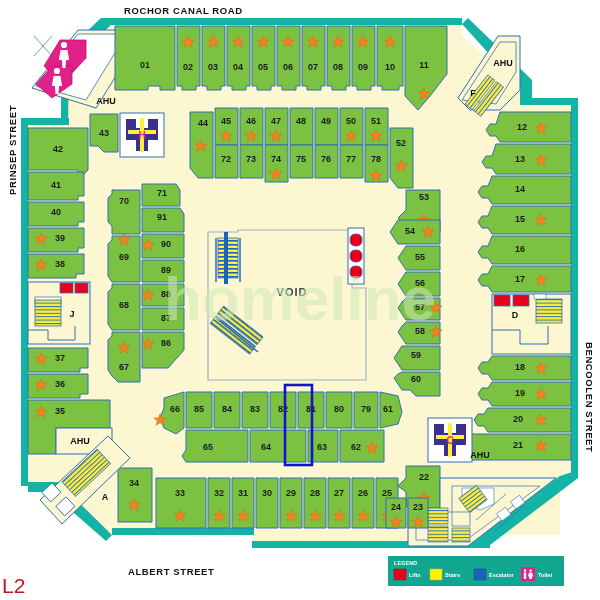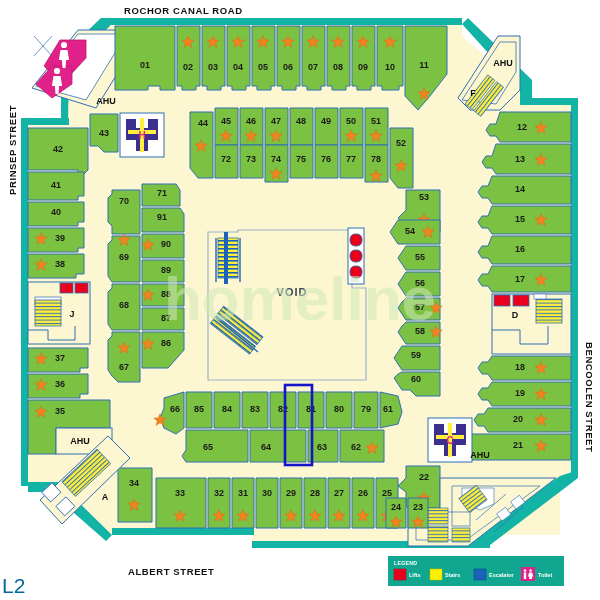--- a/index.html
+++ b/index.html
@@ -7,21 +7,21 @@
   #stage{position:relative;width:600px;height:600px;overflow:hidden;background:#fff;}
   svg{display:block;}
   .unit-label{font-family:"Liberation Sans",sans-serif;font-size:9px;fill:#1a1a1a;font-weight:bold;text-anchor:middle;dominant-baseline:middle;}
   .street{font-family:"Liberation Sans",sans-serif;font-size:9.5px;fill:#111;font-weight:bold;letter-spacing:.6px;}
   .void-label{font-family:"Liberation Sans",sans-serif;font-size:11px;fill:#3b4a5a;font-weight:bold;letter-spacing:1px;text-anchor:middle;}
   .ahu-label{font-family:"Liberation Sans",sans-serif;font-size:9px;fill:#111;font-weight:bold;text-anchor:middle;}
   .core-label{font-family:"Liberation Sans",sans-serif;font-size:9px;fill:#111;font-weight:bold;text-anchor:middle;}
   .legend-title{font-family:"Liberation Sans",sans-serif;font-size:5.2px;fill:#ffffff;font-weight:bold;letter-spacing:.3px;}
   .legend-text{font-family:"Liberation Sans",sans-serif;font-size:5.5px;fill:#ffffff;font-weight:bold;}
   .corelet{font-family:"Liberation Sans",sans-serif;font-size:10px;font-weight:bold;fill:#e0218a;text-anchor:middle;dominant-baseline:middle;}
-  .floor-label{position:absolute;left:2px;bottom:2px;font-family:"Liberation Sans",sans-serif;font-size:21px;color:#0369a1;letter-spacing:0px;}
+  .floor-label{position:absolute;left:2px;bottom:2px;font-family:"Liberation Sans",sans-serif;font-size:21px;color:#b91c1c;letter-spacing:0px;}
   .wm{font-family:"Liberation Sans",sans-serif;font-size:62px;fill:#cfe8b8;opacity:.55;font-weight:bold;}
 </style>
 </head>
 <body>
 
 <div id="stage">
 
 <svg width="600" height="600" viewBox="0 0 600 600" xmlns="http://www.w3.org/2000/svg">
 
   <defs>

